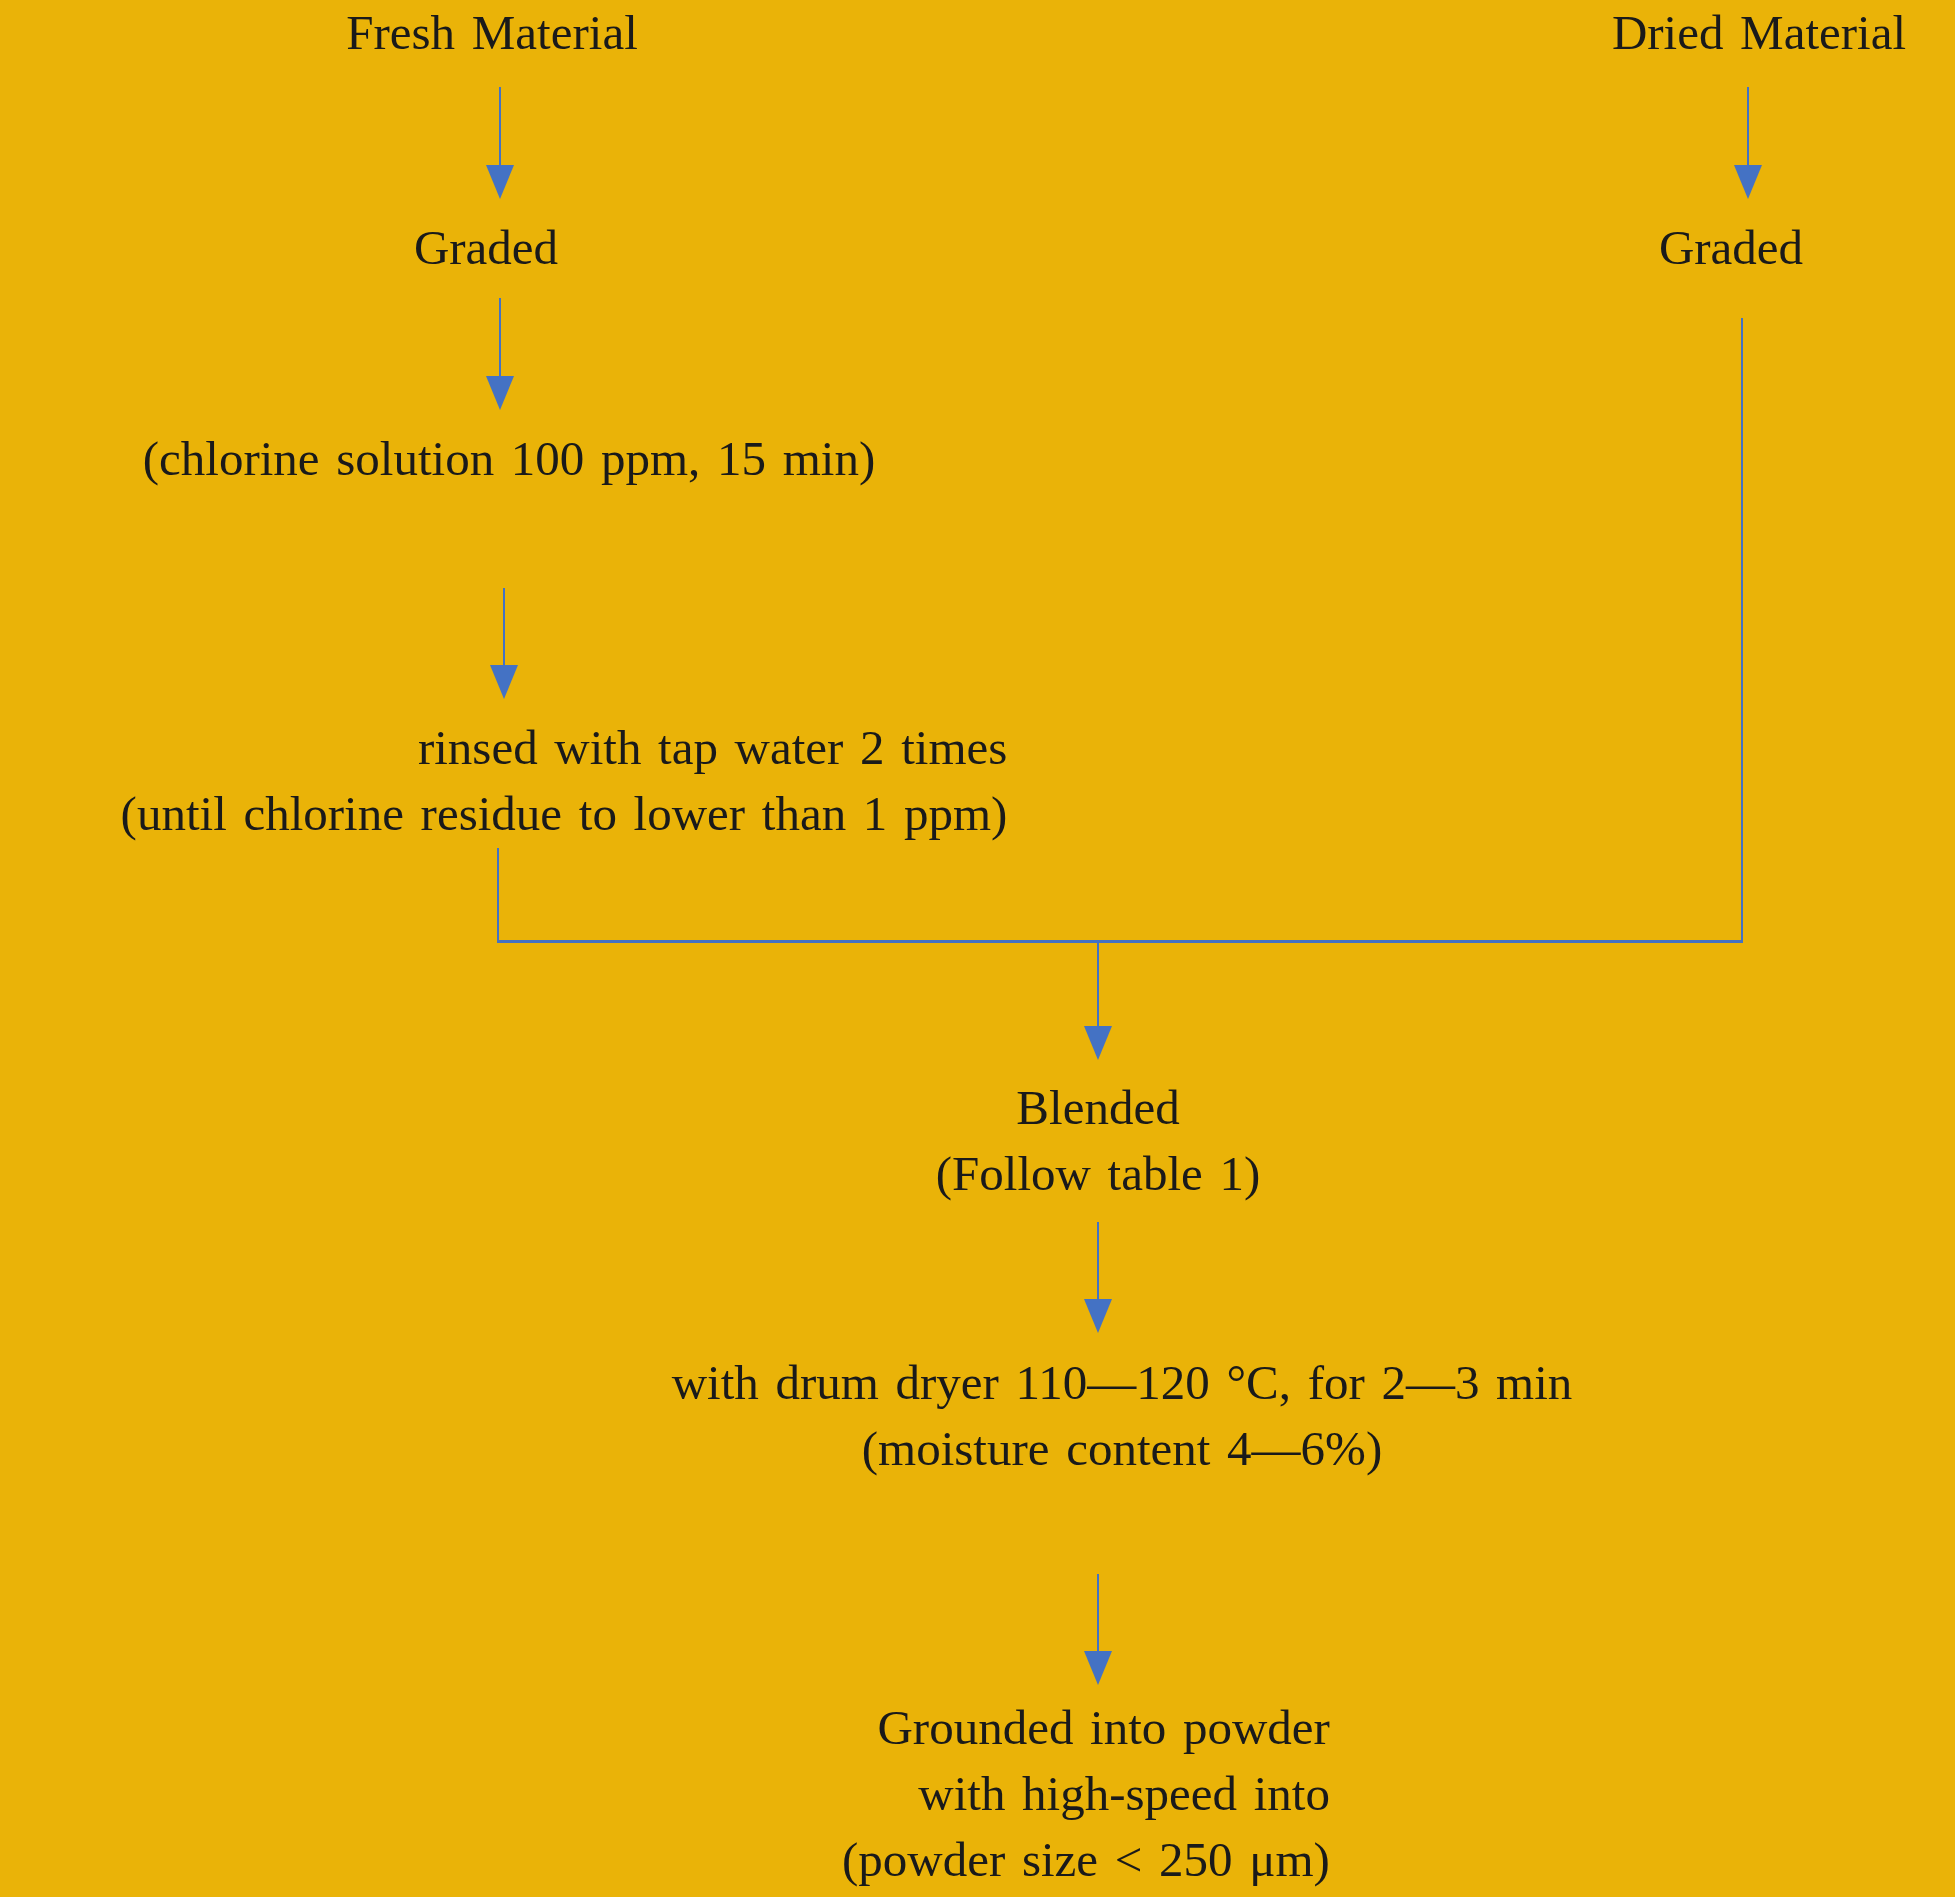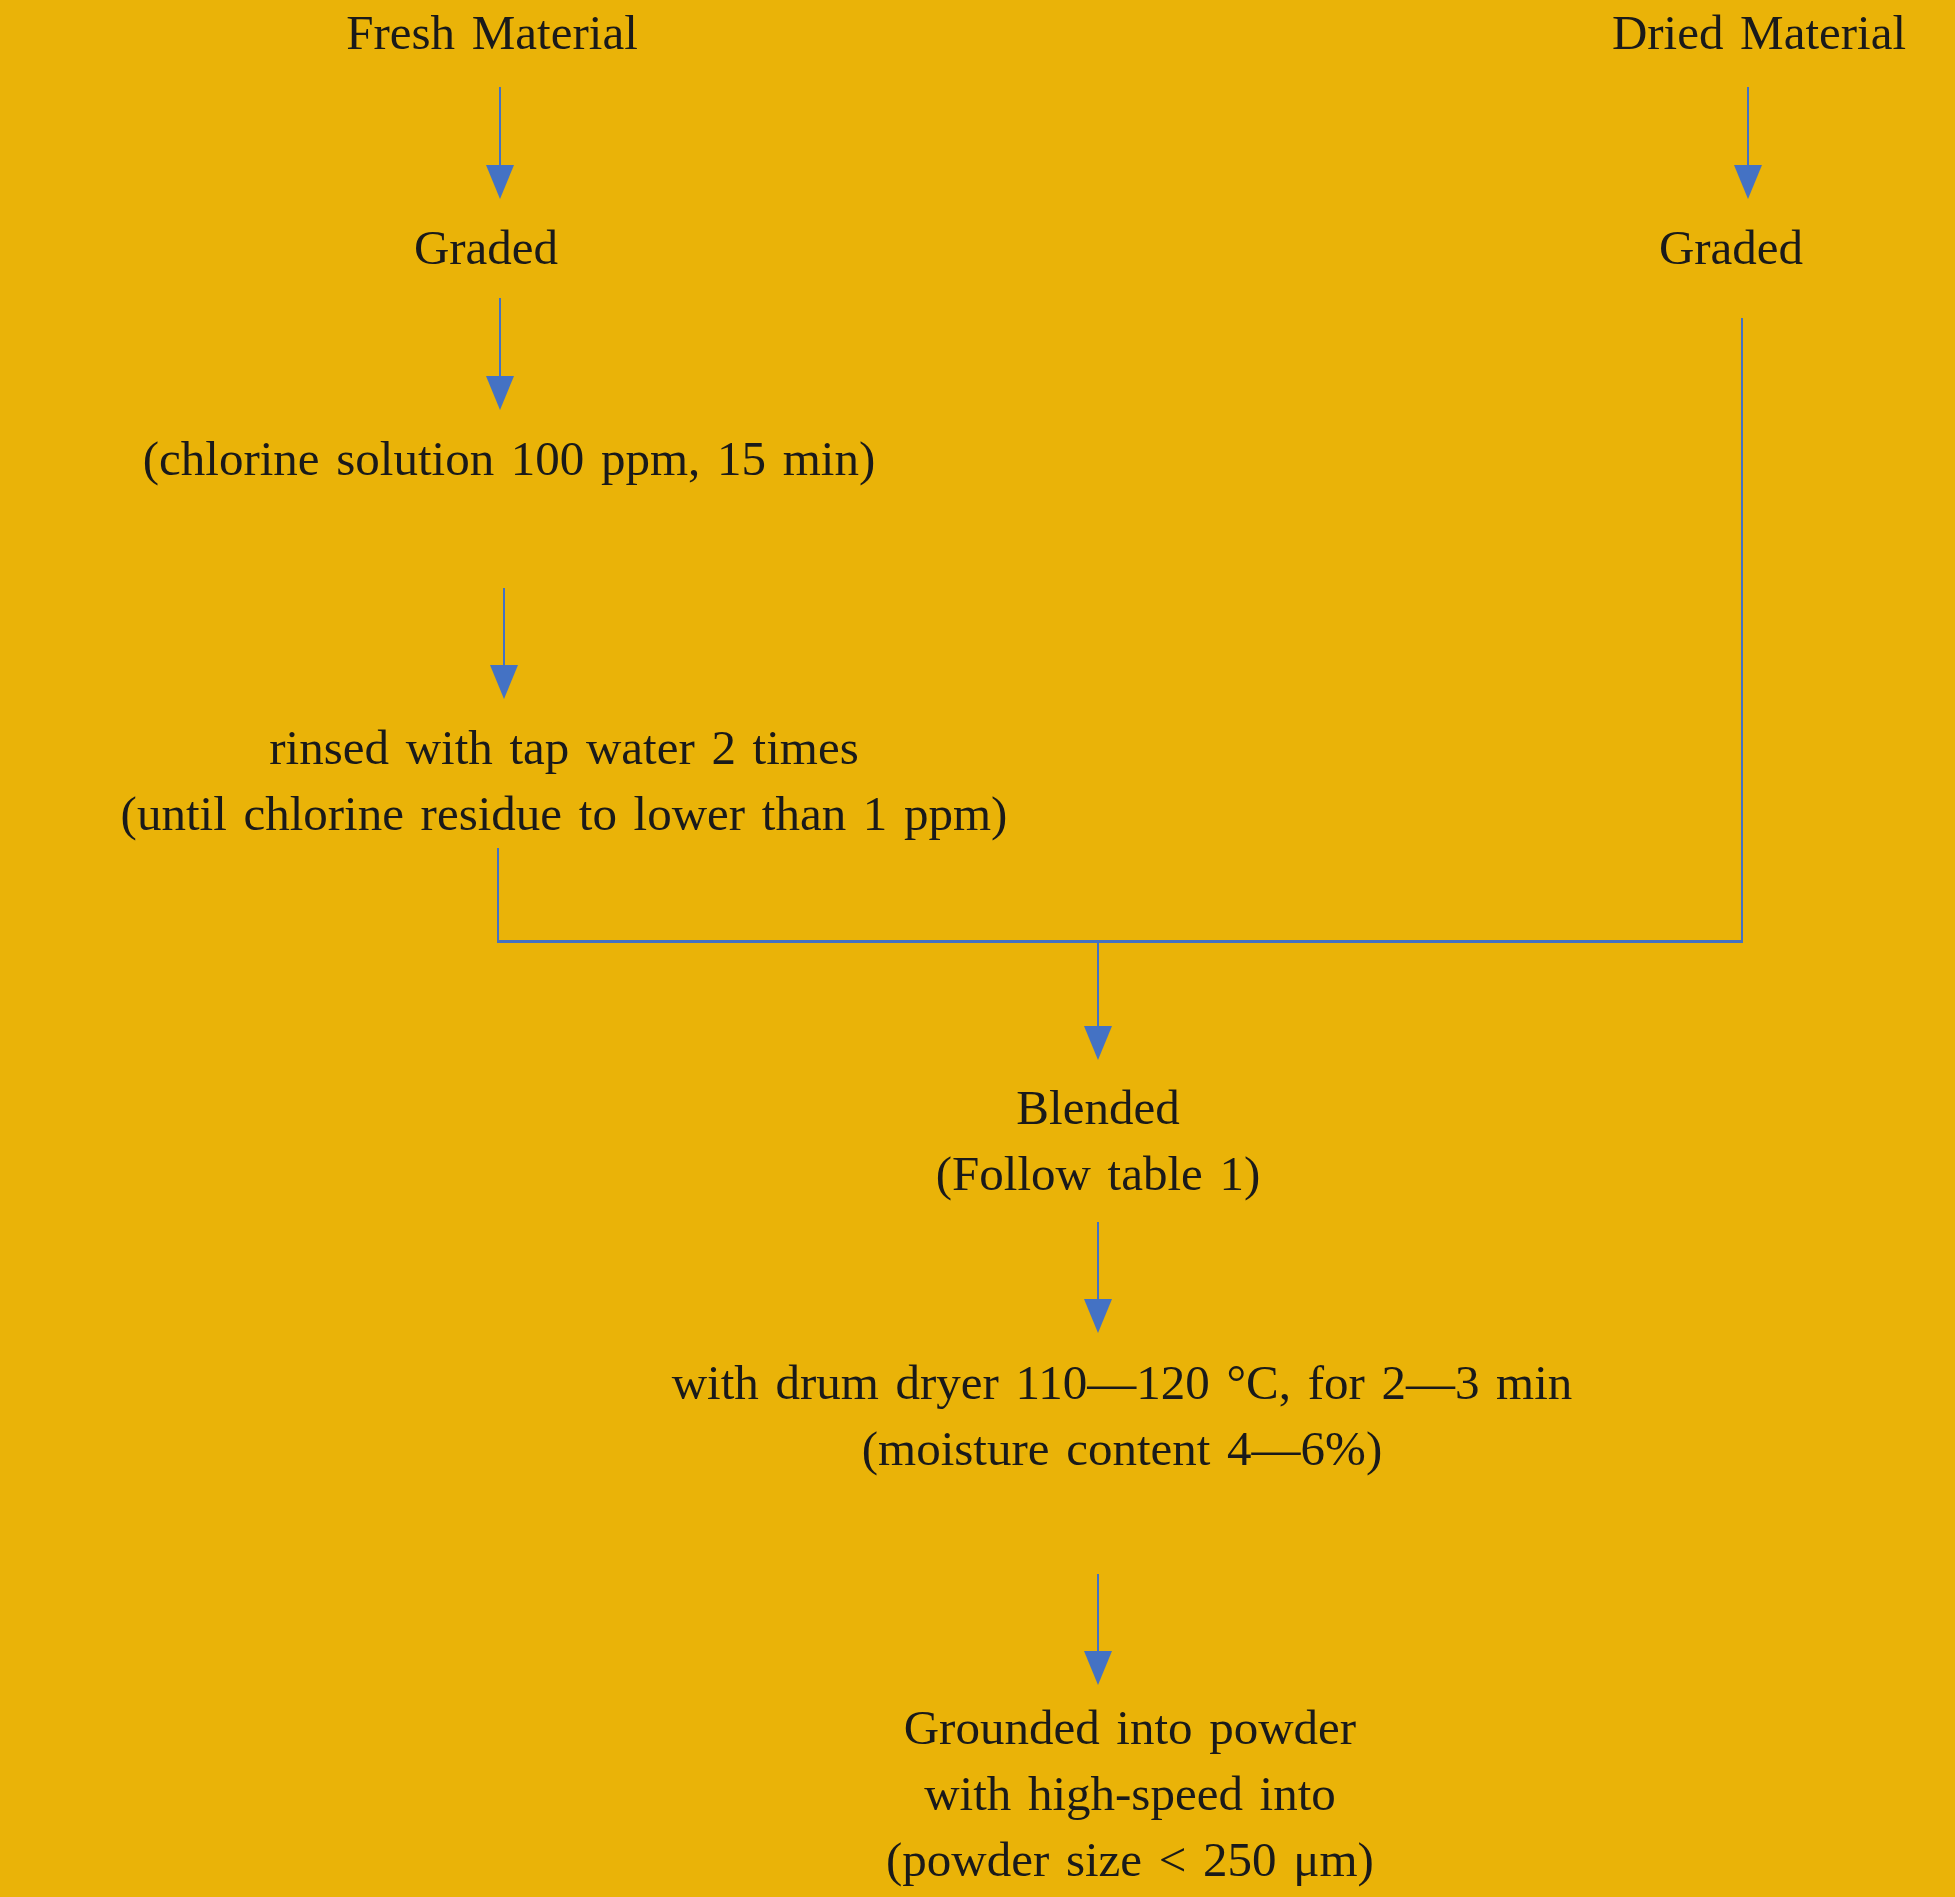--- a/index.html
+++ b/index.html
@@ -18,22 +18,21 @@
     position: absolute;
     font-size: 49px;
     line-height: 66px;
     text-align: center;
     white-space: nowrap;
     transform: translateX(-50%);
     word-spacing: 0.09em;
   }
   .node.align-left {
     transform: none;
-    text-align: center;
-    margin-left: 44px;
+    text-align: right;
   }
   .arrow {
     position: absolute;
     transform: translateX(-50%);
     display: flex;
     flex-direction: column;
     align-items: center;
   }
   .arrow .stem {
     width: 2.9px;
@@ -77,21 +76,21 @@
 
   <div class="node" style="left:509px; top:426px;">
     <div>(chlorine solution 100 ppm, 15 min)</div>
   </div>
 
   <div class="arrow" style="left:504px; top:588px;">
     <div class="stem" style="height:77px;"></div>
     <div class="head"></div>
   </div>
 
-  <div class="node" style="left:564px; top:715px;">
+  <div class="node" style="left:564px; top:715px;text-align:right;">
     <div>rinsed with tap water 2 times</div>
     <div>(until chlorine residue to lower than 1 ppm)</div>
   </div>
 
   <div class="node" style="left:1759px; top:0px;">Dried Material</div>
 
   <div class="arrow" style="left:1748px; top:87px;">
     <div class="stem" style="height:78px;"></div>
     <div class="head"></div>
   </div>

